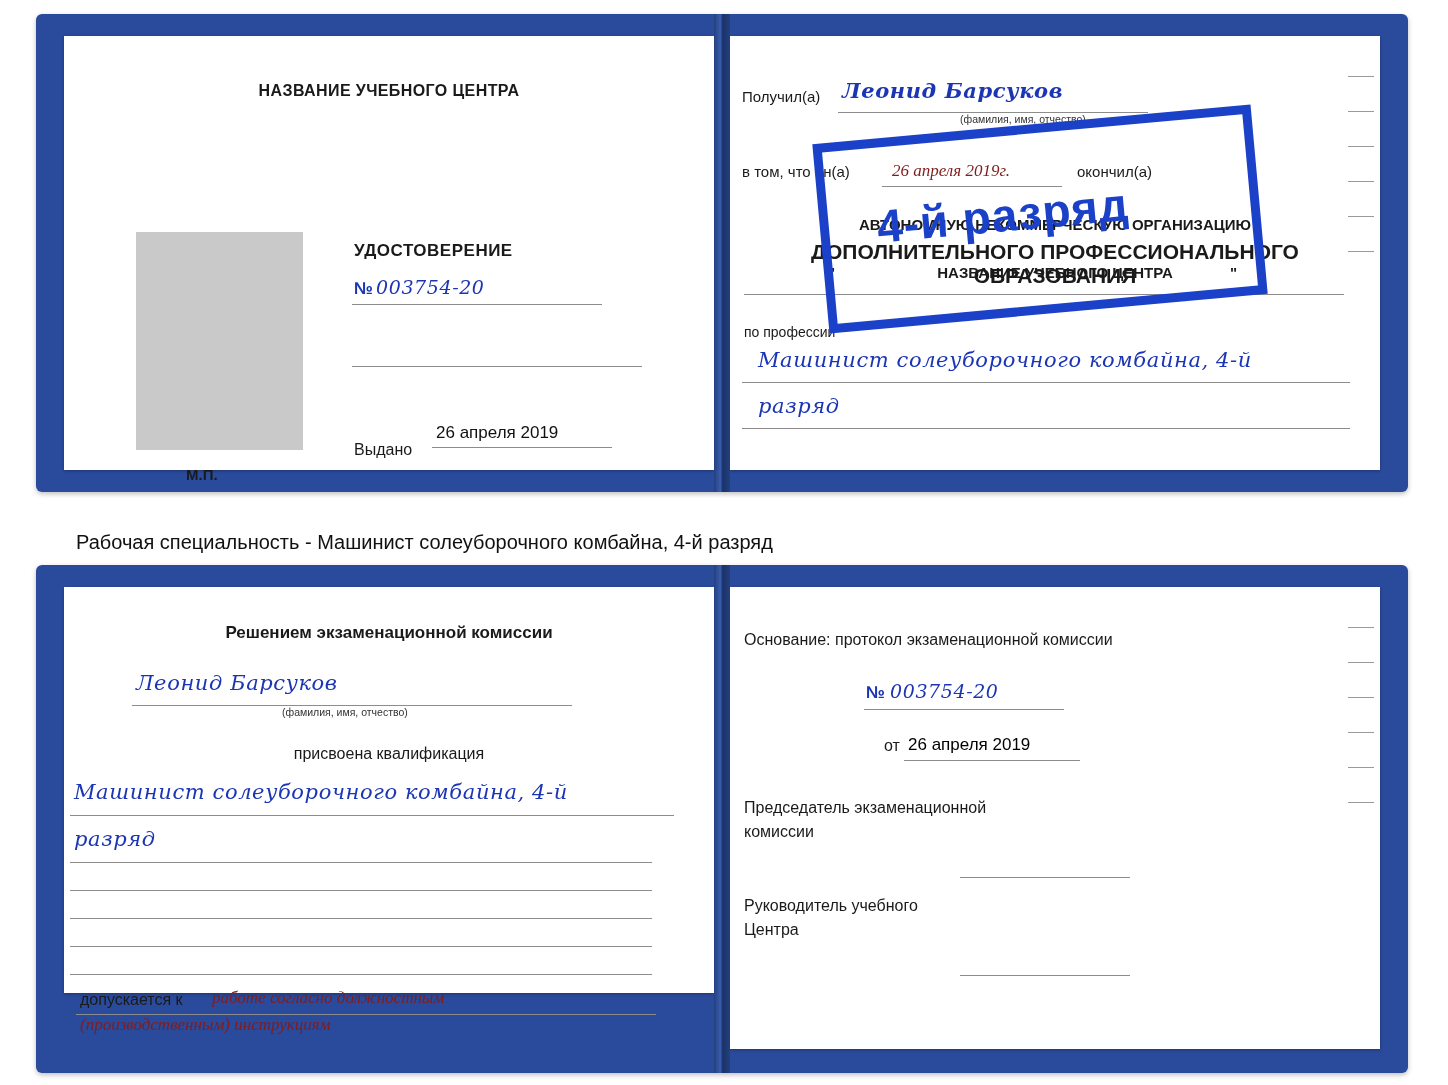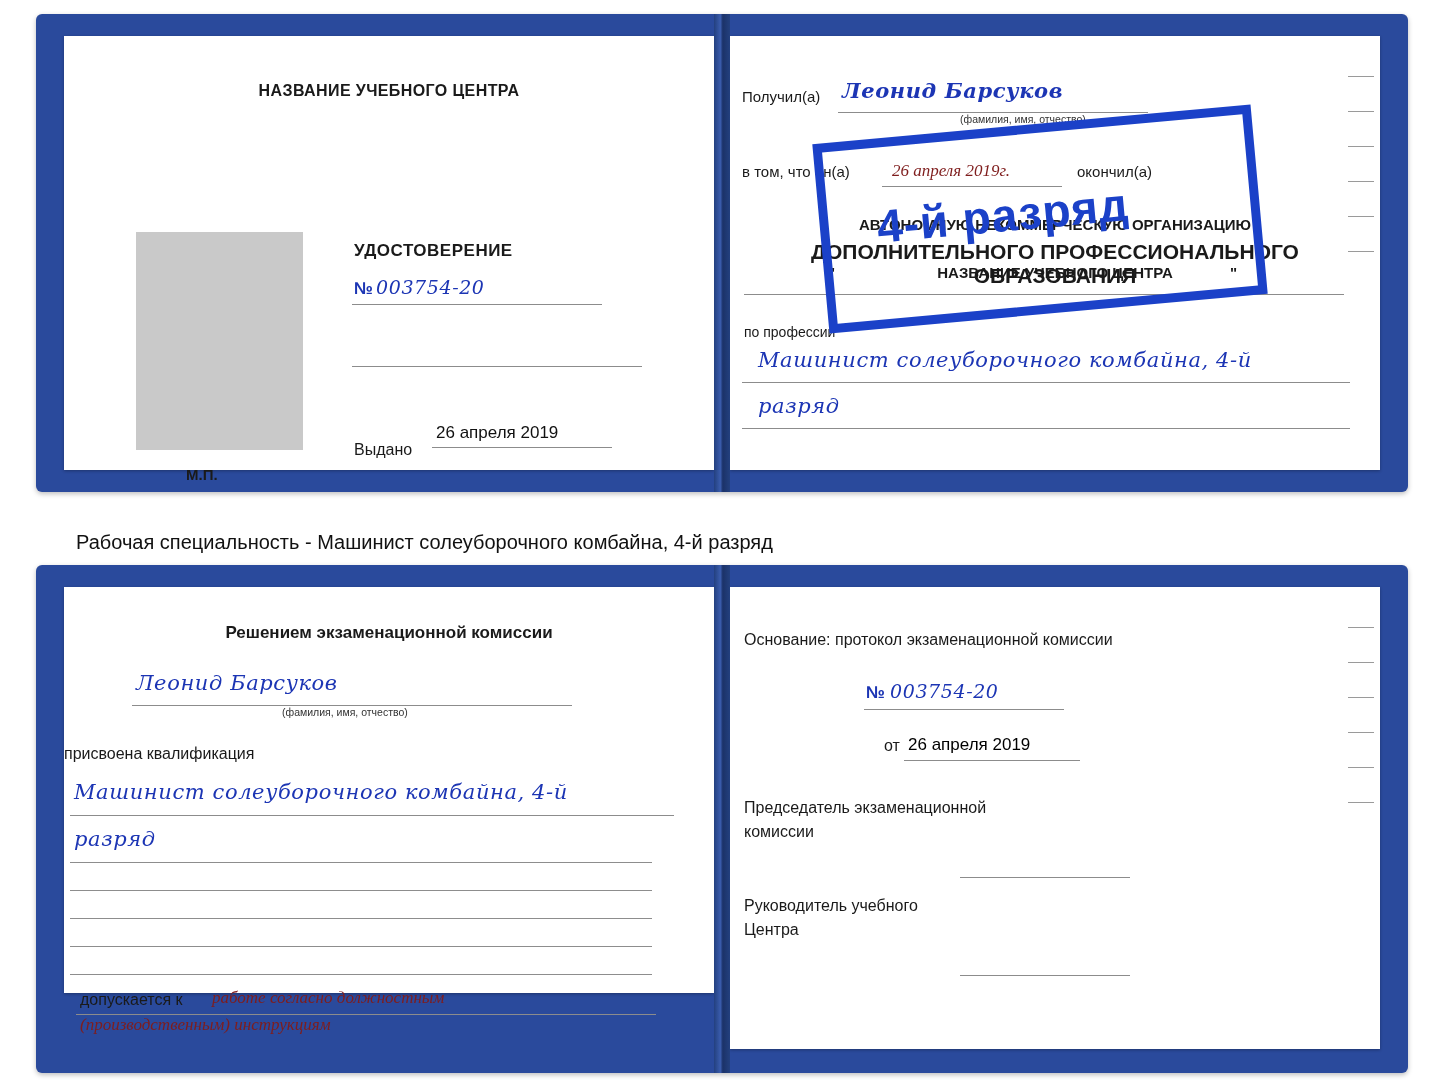--- a/index.html
+++ b/index.html
@@ -247,21 +247,21 @@
 <div class="book" id="book-bottom">
 
   <div class="page left" id="page-bot-left">
 
     <div style="position:absolute; left:0; top:36px; width:100%; text-align:center; font-size:17px; font-weight:bold;" class="lbl">Решением экзаменационной комиссии</div>
 
     <div style="position:absolute; left:72px; top:84px;" class="hand hand-big">Леонид Барсуков</div>
     <div class="rule" style="position:absolute; left:68px; top:118px; width:440px;"></div>
     <div style="position:absolute; left:218px; top:119px;" class="tiny">(фамилия, имя, отчество)</div>
 
-    <div style="position:absolute; left:0; top:158px; width:100%; text-align:left; font-size:16px;" class="lbl">присвоена квалификация</div>
+    <div style="position:absolute; left:0; top:158px; width:100%; text-align:center; font-size:16px;" class="lbl">присвоена квалификация</div>
 
     <div style="position:absolute; left:10px; top:193px;" class="hand hand-big">Машинист солеуборочного комбайна, 4-й</div>
     <div class="rule" style="position:absolute; left:6px; top:228px; width:604px;"></div>
 
     <div style="position:absolute; left:10px; top:240px;" class="hand hand-big">разряд</div>
 
     <div class="lines-stack" style="position:absolute; left:6px; top:248px; width:582px;">
       <i></i>
         <i></i>
         <i></i>

